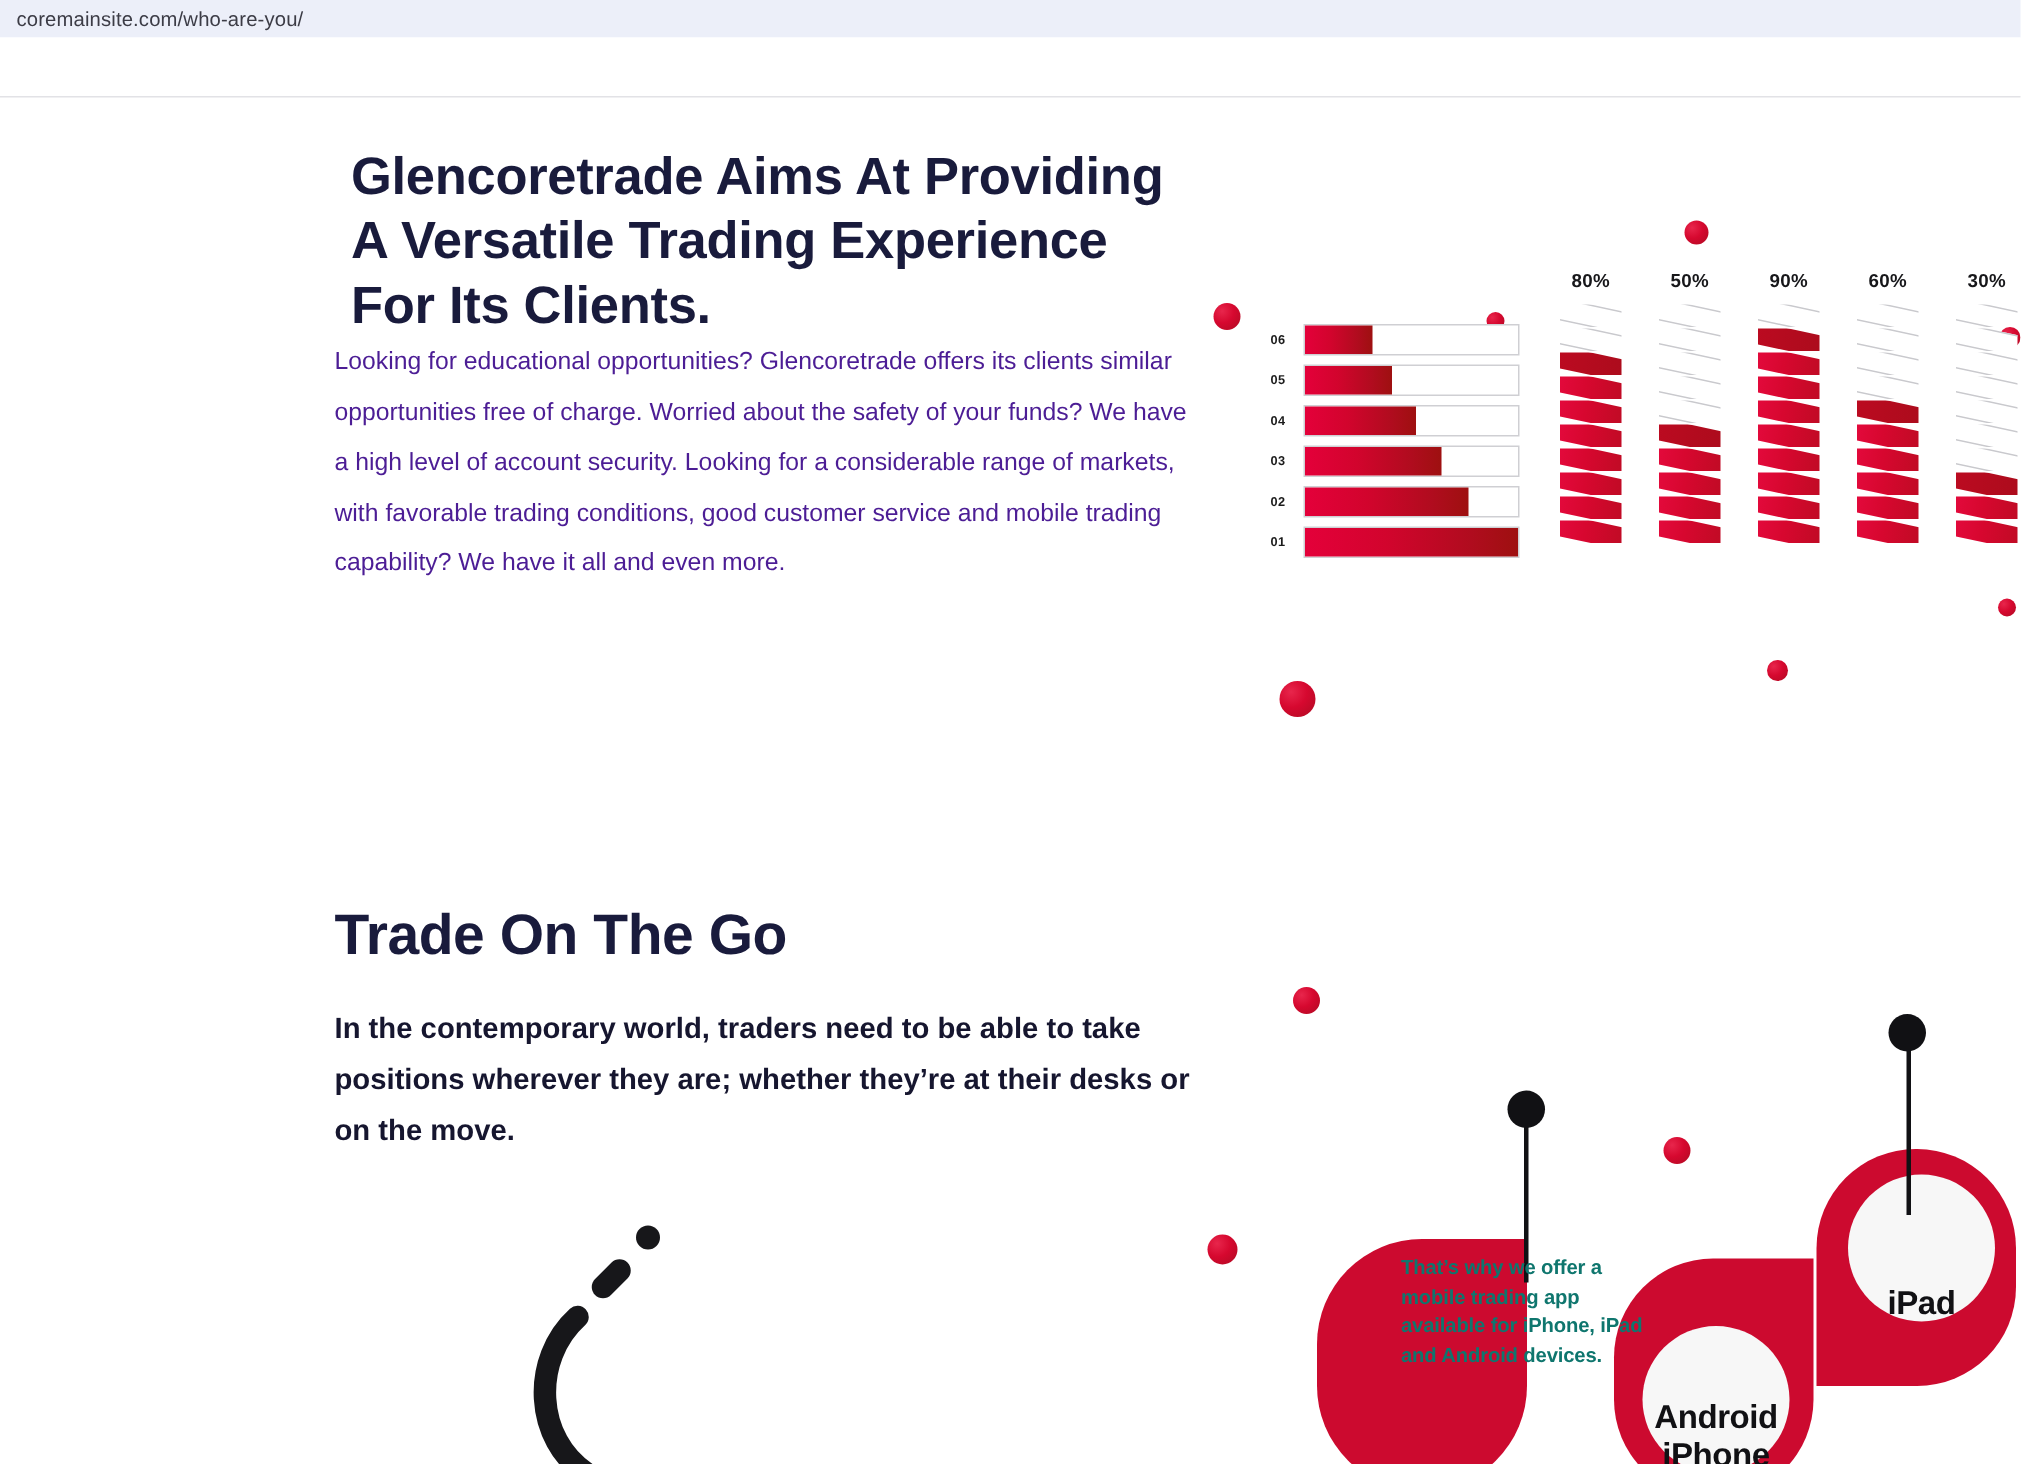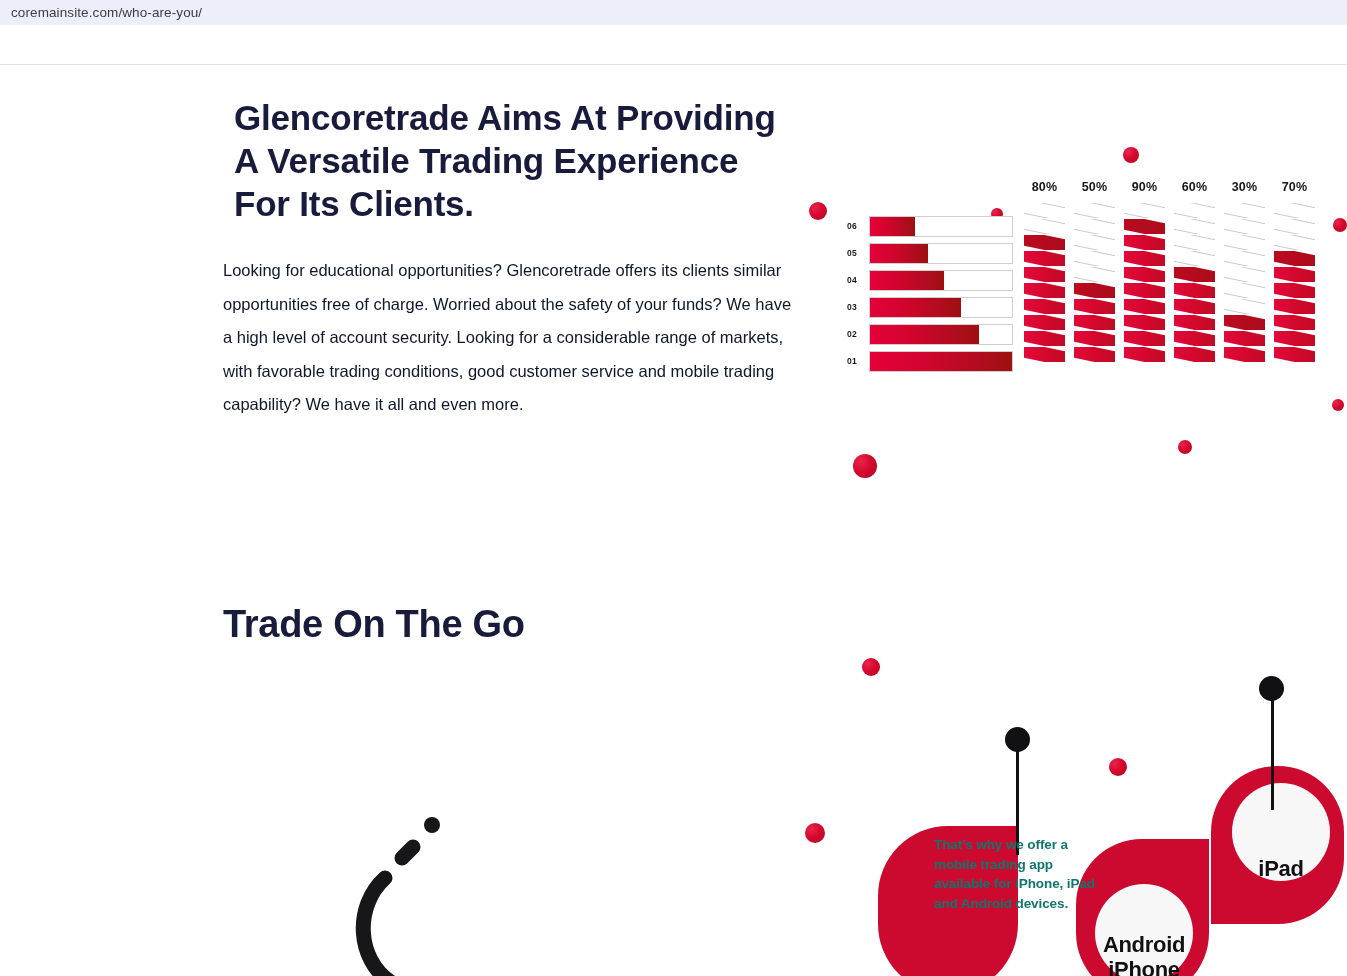--- a/index.html
+++ b/index.html
@@ -53,24 +53,23 @@
 
   .h-main {
     font-size: 35px;
     line-height: 43px;
     font-weight: 700;
     color: #191b3c;
     letter-spacing: -0.2px;
     margin-left: 11px;
   }
   .p-body {
-    margin-top: 29px;
     font-size: 16.5px;
     line-height: 33.5px;
-    color: #0f172a;
+    color: #4c1d95;
     font-weight: 400;
     width: 575px;
   }
 
   
   #infographic-bars { position: absolute; left: 800px; top: 22px; width: 547px; height: 370px; }
 
   .dot {
     position: absolute;
     border-radius: 50%;
@@ -96,21 +95,21 @@
     border: 1px solid #cfcfd3;
   }
   .hbar-fill {
     position: absolute;
     left: 0; top: 0; bottom: 0;
     background: linear-gradient(90deg, #e4003a 0%, #d2042d 38%, #b00c1e 78%, #9e1010 100%);
   }
 
   
   .vbars { position: absolute; left: 224px; top: 92px; display: flex; gap: 9px; }
-  .vbar-col { width: 41px; }
+  .vbar-col { width: 41px; margin-left: 16px; }
   .vbar-pct {
     text-align: center;
     font-size: 12.5px;
     font-weight: 700;
     color: #17171a;
     letter-spacing: .2px;
     margin-bottom: 9px;
   }
   .vbar-stack {
     position: relative;
@@ -482,20 +481,21 @@
             <div class="vslice fill">
               <div class="skew"></div>
             </div>
           </div>
         </div>
       </div>
   </div>
 
   <div class="sec2-text">
     <h2 class="h-go">Trade On The Go</h2>
+    <p class="p-go">In the contemporary world, traders need to be able to take positions wherever they are; whether they’re at their desks or on the move.</p>
   </div>
 
   <svg id="swoosh" width="120" height="200" viewBox="0 0 120 200">
     <path d="M 45 100 C 14 128, 16 182, 52 205" fill="none" stroke="#17171a" stroke-width="15" stroke-linecap="round"></path>
     <path d="M 62 80 L 73 69" fill="none" stroke="#17171a" stroke-width="15" stroke-linecap="round"></path>
     <circle cx="92" cy="47" r="8" fill="#17171a"></circle>
   </svg>
 
   <div id="infographic-devices">
 

